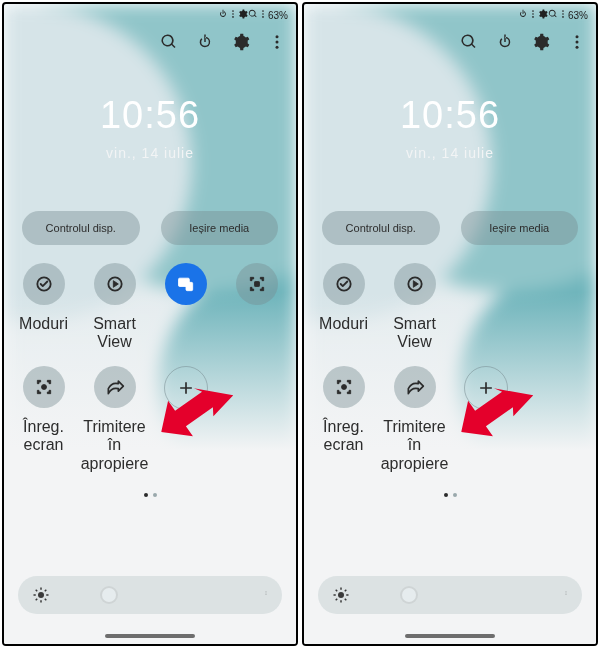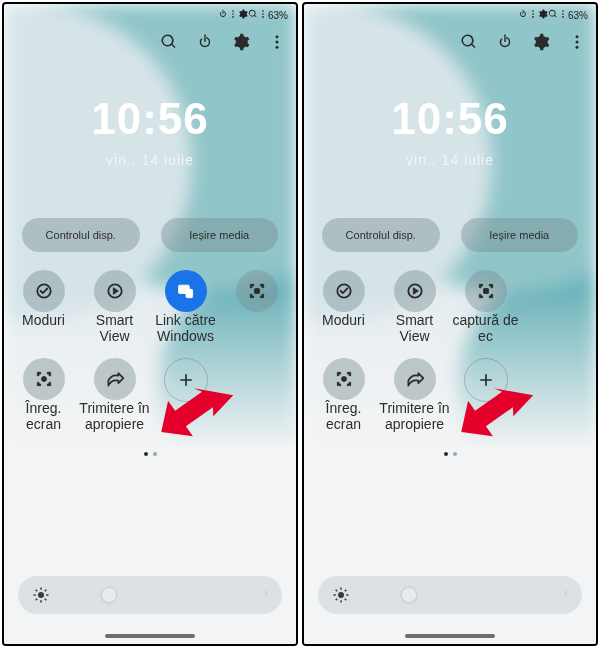--- a/index.html
+++ b/index.html
@@ -16,36 +16,36 @@
   }
   .fade-bottom{position:absolute;left:0;right:0;bottom:0;height:55%;
     background:linear-gradient(to bottom, rgba(245,246,247,0) 0%, #f3f4f5 45%, #f3f4f5 100%);}
   .content{position:absolute;inset:0;}
   .status{height:22px;display:flex;justify-content:flex-end;align-items:center;padding-right:8px;font-size:10px;color:#222;text-align:center;}
   .status svg{width:10px;height:10px;fill:#222;}
   .battery-pct{font-size:10px;}
   .topbar{height:36px;display:flex;justify-content:flex-end;align-items:center;padding-right:10px;gap:18px;}
   .topbar .icon svg{width:18px;height:18px;fill:#2b2b2b;}
   .clock{text-align:center;color:#fff;margin-top:32px;letter-spacing:1px;}
-  .clock .time{font-size:44px;font-weight:700;text-align:center;}
+  .clock .time{font-size:38px;font-weight:400;text-align:center;}
   .clock .date{font-size:14px;margin-top:8px;font-weight:400;color:#f2f4f5;}
   .chips{display:flex;gap:21px;padding:0 18px;margin-top:50px;}
   .chip{flex:1;background:rgba(120,140,145,0.42);color:#2d2d2d;font-size:11px;text-align:center;padding:11px 4px;border-radius:22px;}
   .tiles{margin-top:18px;padding:0 4px;overflow:hidden;}
   .tile-row{display:flex;}
   .tile{width:25%;min-width:25%;text-align:center;}
   .tile-extra{width:25%;min-width:25%;text-align:center;}
   .tile-c{width:42px;height:42px;border-radius:50%;margin:0 auto;display:flex;align-items:center;justify-content:center;border:none;}
   .tile-off{background:rgba(120,140,145,0.42);}
   .tile-on{background:#1a73e8;}
   .tile-add{background:transparent;border:1.5px solid rgba(120,140,145,0.55);}
   .tile-c svg{width:20px;height:20px;fill:#2b2b2b;}
   .tile-on svg{fill:#fff;}
   .tile-add svg{stroke:#7a8a8d;fill:none;stroke-width:2;}
-  .tile-lbl{font-size:14px;color:#2d2d2d;margin-top:0;line-height:1.15;min-height:24px;}
+  .tile-lbl{font-size:16px;color:#2d2d2d;margin-top:10px;line-height:1.15;min-height:24px;}
   .tile-row + .tile-row{margin-top:14px;}
   .dots{display:flex;gap:5px;justify-content:center;margin-top:20px;}
   .dots span{width:4px;height:4px;border-radius:50%;background:#9aa8ac;}
   .dots span.active{background:#2b2b2b;}
   .slider-wrap{position:absolute;bottom:30px;left:14px;right:14px;height:38px;border-radius:22px;background:rgba(210,218,220,0.7);display:flex;align-items:center;}
   .slider-sun{width:18px;height:18px;margin-left:14px;}
   .slider-sun svg{width:18px;height:18px;fill:#3a3a3a;}
   .slider-knob{width:14px;height:14px;border-radius:50%;background:#e6ecee;box-shadow:0 0 0 2px rgba(0,0,0,0.06);margin-left:52px;}
   .slider-more{margin-left:auto;margin-right:14px;}
   .slider-more svg{width:4px;height:16px;fill:#3a3a3a;}
@@ -173,21 +173,20 @@
                   </svg>
         </div>
         <div class="tile-lbl">Smart View</div>
       </div>
               <div class="tile">
         <div class="tile-c tile-on">
           <svg viewBox="0 0 24 24" style="stroke:#fff;color:#fff">
                     <use href="#i-link"></use>
                   </svg>
         </div>
-        <div class="tile-lbl">Link către Windows</div>
       </div>
               <div class="tile-extra">
         <div class="tile-c tile-off">
           <svg viewBox="0 0 24 24" style="stroke:#2b2b2b;color:#2b2b2b">
                     <use href="#i-capture"></use>
                   </svg>
         </div>
       </div>
             </div>
             <div class="tile-row">
@@ -295,28 +294,20 @@
         <div class="tile-lbl">Moduri</div>
       </div>
               <div class="tile">
         <div class="tile-c tile-off">
           <svg viewBox="0 0 24 24" style="stroke:#2b2b2b;color:#2b2b2b">
                     <use href="#i-smartview"></use>
                   </svg>
         </div>
         <div class="tile-lbl">Smart View</div>
       </div>
-              <div class="tile-extra">
-        <div class="tile-c tile-off">
-          <svg viewBox="0 0 24 24" style="stroke:#2b2b2b;color:#2b2b2b">
-                    <use href="#i-capture"></use>
-                  </svg>
-        </div>
-        <div class="tile-lbl">captură de ec</div>
-      </div>
             </div>
             <div class="tile-row">
               <div class="tile">
         <div class="tile-c tile-off">
           <svg viewBox="0 0 24 24" style="stroke:#2b2b2b;color:#2b2b2b">
                     <use href="#i-record"></use>
                   </svg>
         </div>
         <div class="tile-lbl">Înreg. ecran</div>
       </div>

